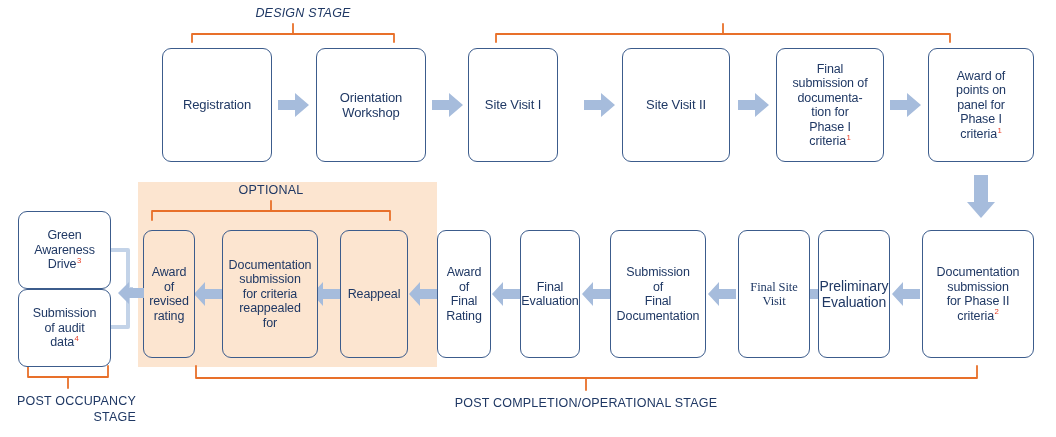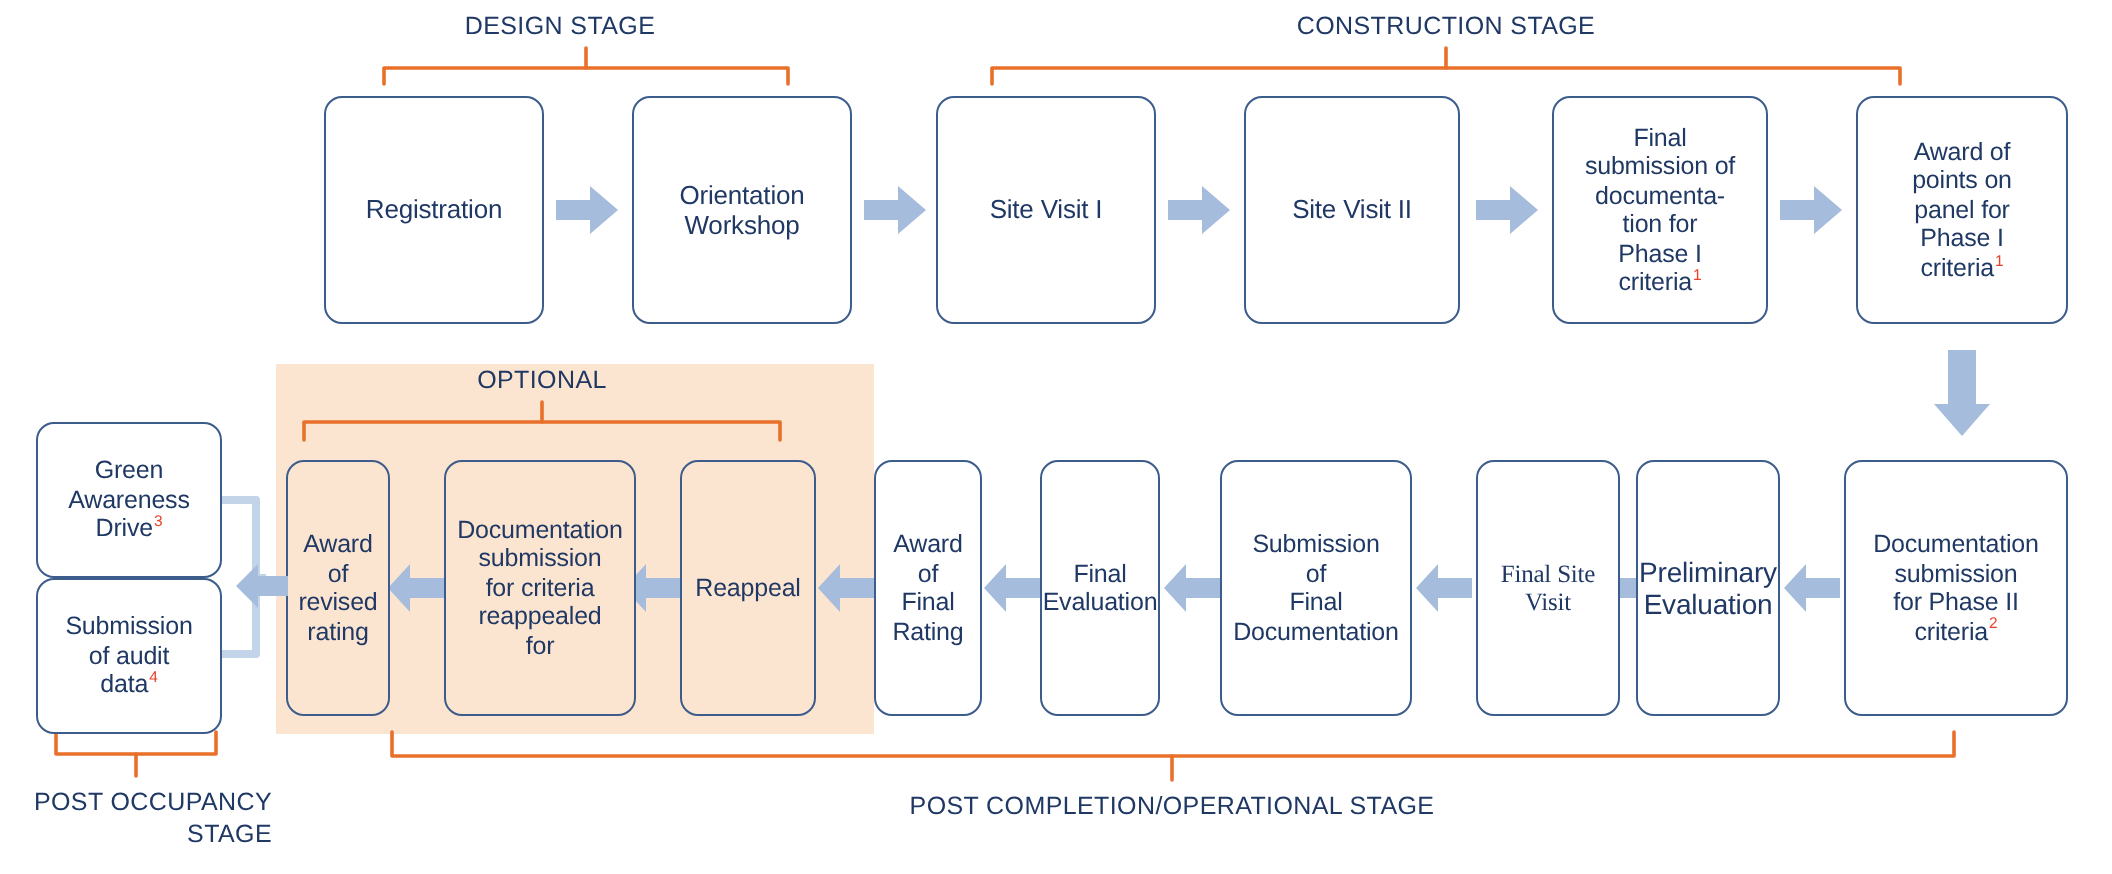--- a/index.html
+++ b/index.html
@@ -118,21 +118,21 @@
       <span class="t">Workshop</span>
     </span>
   </div>
 
   <div class="arrow" style="left:432px;top:93px;width:32px;height:24px;">
     <svg width="32" height="24" viewBox="0 0 32 24">
         <path d="M0,7 L17,7 L17,0 L31,12 L17,24 L17,17 L0,17 Z" fill="#A6BCDC"></path>
       </svg>
   </div>
 
-  <div class="box" style="left:468px;top:48px;width:110px;height:114px;font-size:13px;">
+  <div class="box" style="left:468px;top:48px;width:90px;height:114px;font-size:13px;">
     <span class="t">Site Visit I</span>
   </div>
 
   <div class="arrow" style="left:584px;top:93px;width:32px;height:24px;">
     <svg width="32" height="24" viewBox="0 0 32 24">
         <path d="M0,7 L17,7 L17,0 L31,12 L17,24 L17,17 L0,17 Z" fill="#A6BCDC"></path>
       </svg>
   </div>
 
   <div class="box" style="left:622px;top:48px;width:108px;height:114px;font-size:13px;">
@@ -311,23 +311,22 @@
   </div>
 
   <div class="box" style="left:18px;top:289px;width:93px;height:78px;font-size:12.5px;">
     <span>
       <span class="t">Submission</span>
       <span class="t">of audit</span>
       <span class="t"><span>data</span><sup>4</sup></span>
     </span>
   </div>
 
-  <div class="stagelabel" style="left:180px;top:6px;width:200px;">DESIGN STAGE</div>
-
-  <div class="stagelabel" style="left:623px;top:6px;width:200px;">CONSTRUCTION STAGE</div>
+  <div class="stagelabel" style="left:203px;top:6px;width:200px;font-style:italic;">DESIGN STAGE</div>
+
 
   <div class="stagelabel" style="left:201px;top:183px;width:140px;text-align:center;">OPTIONAL</div>
 
   <div class="stagelabel multi" style="left:0px;top:394px;width:136px;">
     <span>POST OCCUPANCY</span><br>
     <span>STAGE</span>
   </div>
 
   <div class="stagelabel" style="left:436px;top:396px;width:300px;">POST COMPLETION/OPERATIONAL STAGE</div>
 

